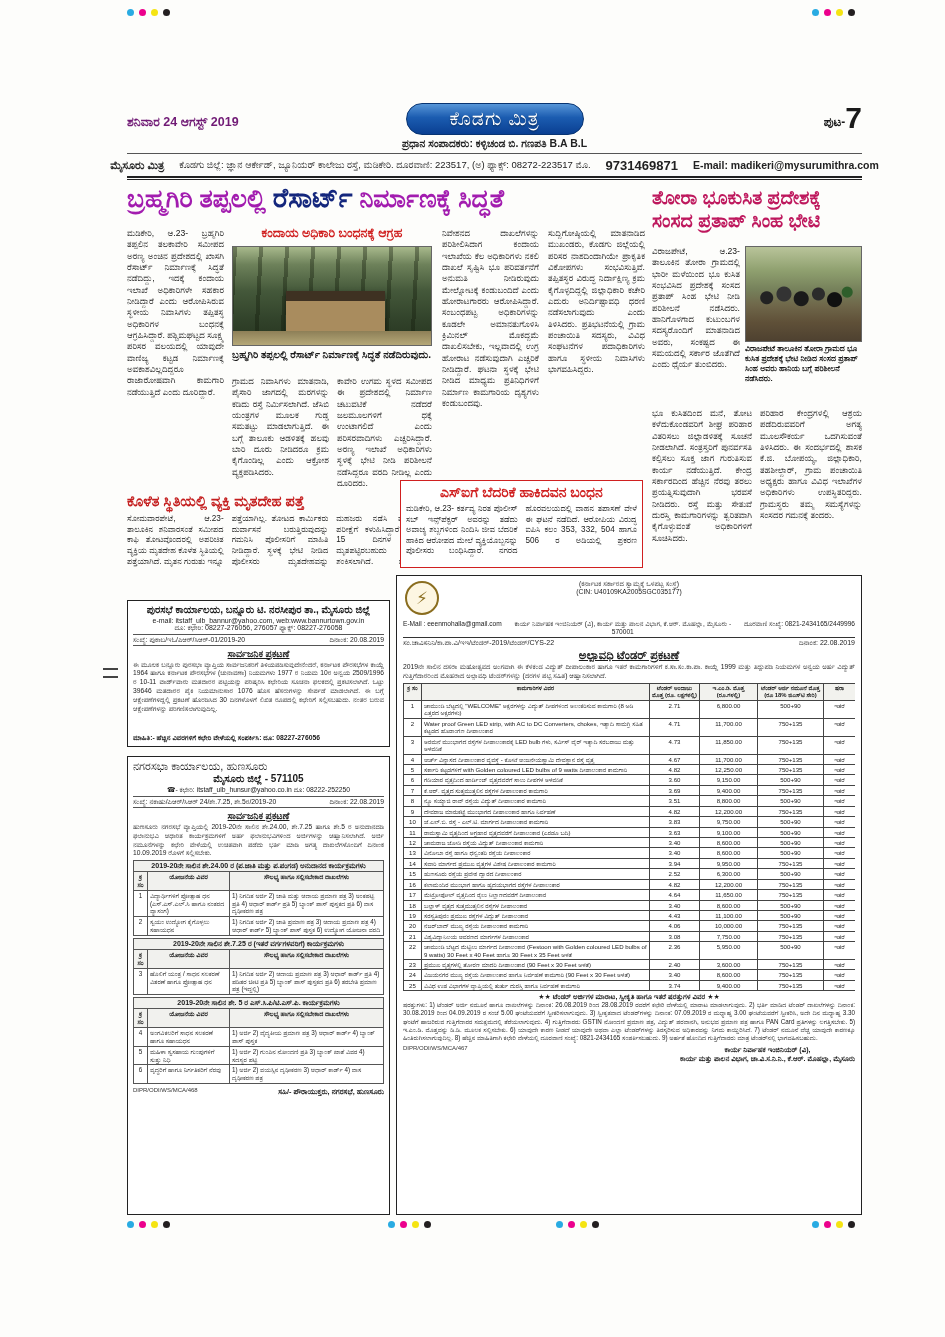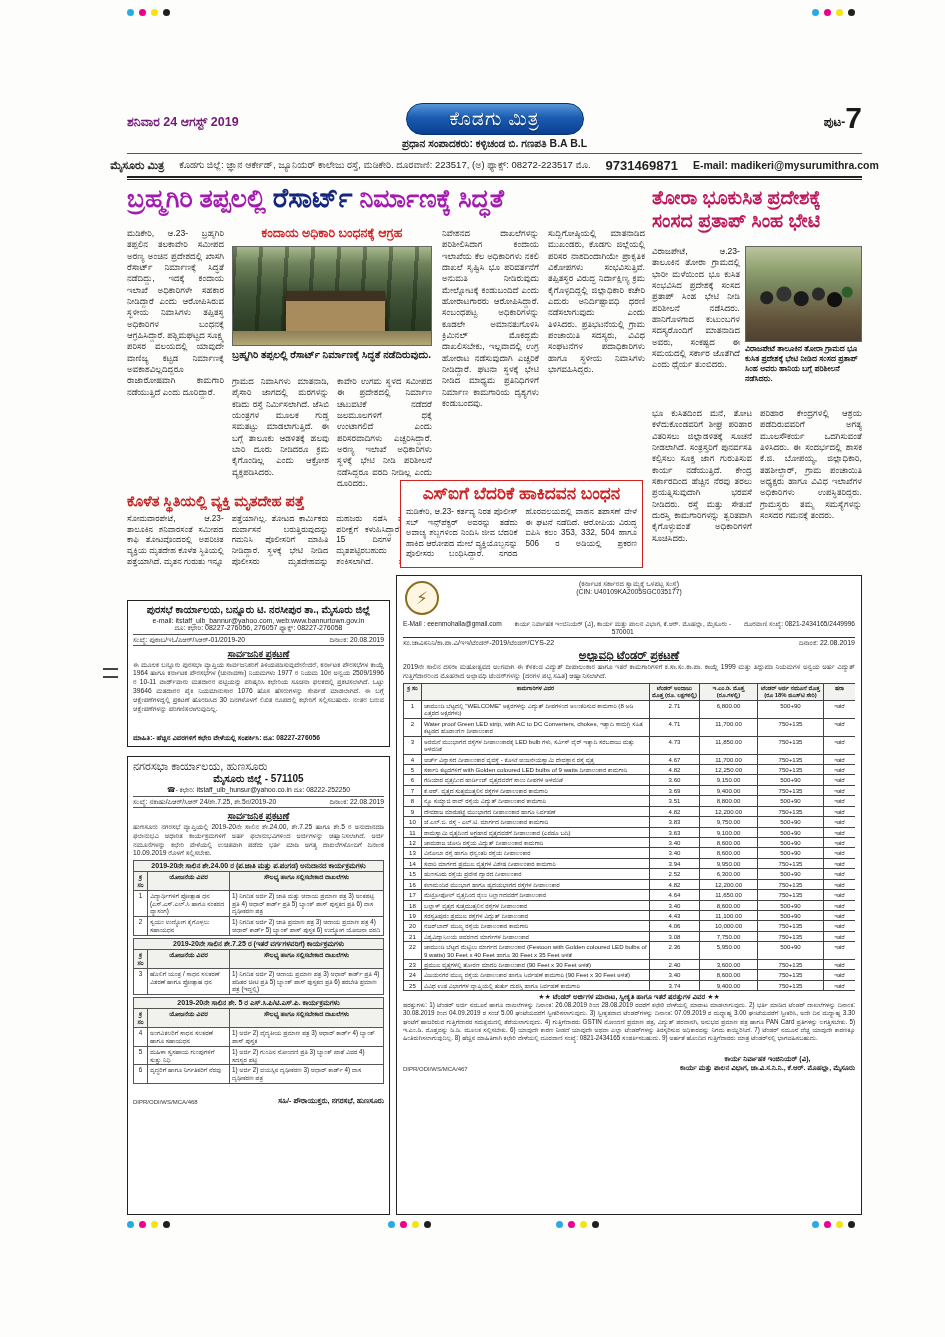--- a/index.html
+++ b/index.html
@@ -48,42 +48,42 @@
     background:linear-gradient(180deg,#3e3122 0 24%,#a98c5e 24% 100%);box-shadow:0 2px 4px rgba(0,0,0,.5)}
   .cap1{position:absolute;left:105px;top:166px;width:200px;height:24px;font-size:10px;font-weight:bold;line-height:1.3;overflow:hidden}
 
   
   .art-dead{position:absolute;left:127px;top:494px;width:306px;height:80px}
   .dead-head{color:#c41e1e;font-weight:bold;font-size:14.5px;text-align:left;line-height:1.1}
   .dead-body{margin-top:4px;column-count:3;column-gap:8px;font-size:8.2px;line-height:1.3;text-align:justify;height:56px;overflow:hidden}
 
   
   .art-si{position:absolute;left:400px;top:480px;width:243px;height:88px;border:1.5px solid #d02020;padding:3px 5px;background:#fff}
-  .si-head{color:#d02020;font-weight:bold;font-size:17px;text-align:center}
+  .si-head{color:#d02020;font-weight:bold;font-size:14px;text-align:center}
   .si-body{margin-top:3px;column-count:2;column-gap:8px;font-size:8.2px;line-height:1.28;text-align:justify;height:60px;overflow:hidden}
 
   
   .art-torah{position:absolute;left:652px;top:186px;width:210px;height:386px}
   .torah-head{color:#be185d;font-weight:bold;font-size:19px;line-height:1.22}
   .photo2{position:absolute;left:93px;top:60px;width:117px;height:96px;
     background:
       radial-gradient(circle at 18% 54%, #222 0 6px, rgba(0,0,0,0) 7px),
       radial-gradient(circle at 33% 50%, #333 0 7px, rgba(0,0,0,0) 8px),
       radial-gradient(circle at 48% 55%, #1a1a1a 0 7px, rgba(0,0,0,0) 8px),
       radial-gradient(circle at 63% 50%, #2b2b2b 0 6px, rgba(0,0,0,0) 7px),
       radial-gradient(circle at 77% 56%, #101010 0 7px, rgba(0,0,0,0) 8px),
       radial-gradient(circle at 88% 48%, #2f5e2b 0 5px, rgba(0,0,0,0) 6px),
       linear-gradient(180deg,#b9c49a 0%,#8fa06f 25%,#76815b 45%,#6f674a 62%,#5f5038 80%,#4e4130 100%)}
   .cap2{position:absolute;left:93px;top:158px;width:117px;height:58px;font-size:7.8px;font-weight:bold;line-height:1.28;overflow:hidden}
 
   
   .ad{position:absolute;border:1px solid #222;background:#fff;overflow:hidden}
   .refrow{display:flex;justify-content:space-between;border-top:1px solid #555;border-bottom:1px solid #555;padding:1px 0;margin:2px 0;font-size:6.8px}
   .notice-title{text-align:center;font-weight:bold;font-size:9.5px;text-decoration:underline;margin:1px 0}
-  .signrow{display:flex;justify-content:space-between;align-items:flex-end;margin-top:12px}
+  .signrow{display:flex;justify-content:space-between;align-items:flex-start;margin-top:3px}
   .dipr{font-size:6px;color:#333}
   .sign{font-size:7.3px;font-weight:bold;text-align:right}
 
   
   .ad-bannur{left:127px;top:600px;width:263px;height:147px;padding:3px 5px}
   .ab-title{font-weight:bold;font-size:10px;line-height:1.25;text-align:center}
   .ab-sub{font-size:7px;text-align:center}
   .ab-body{font-size:6.7px;line-height:1.32;text-align:justify;height:72px;overflow:hidden;margin-top:1px}
   .ab-info{font-size:6.8px;font-weight:bold;margin-top:1px}
 

